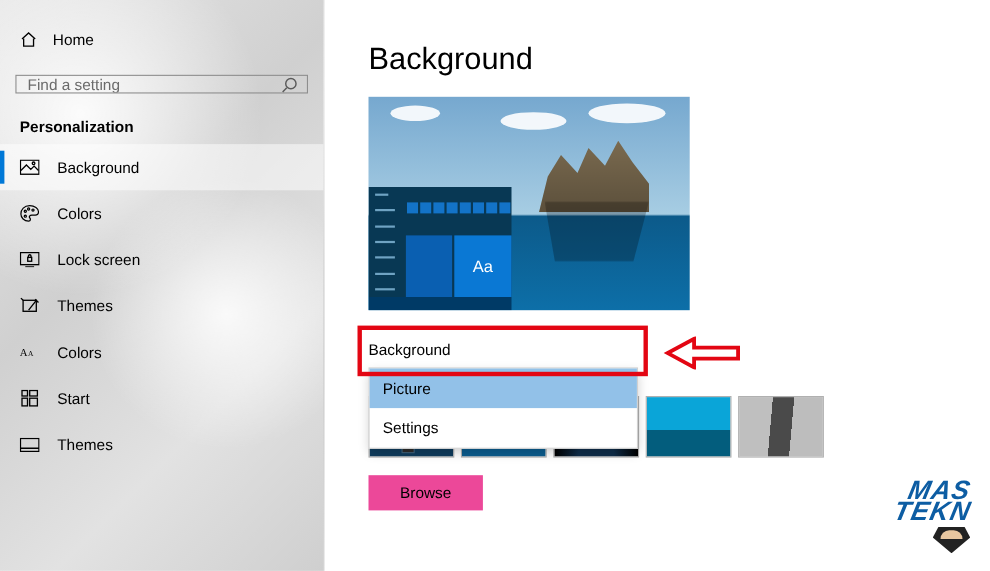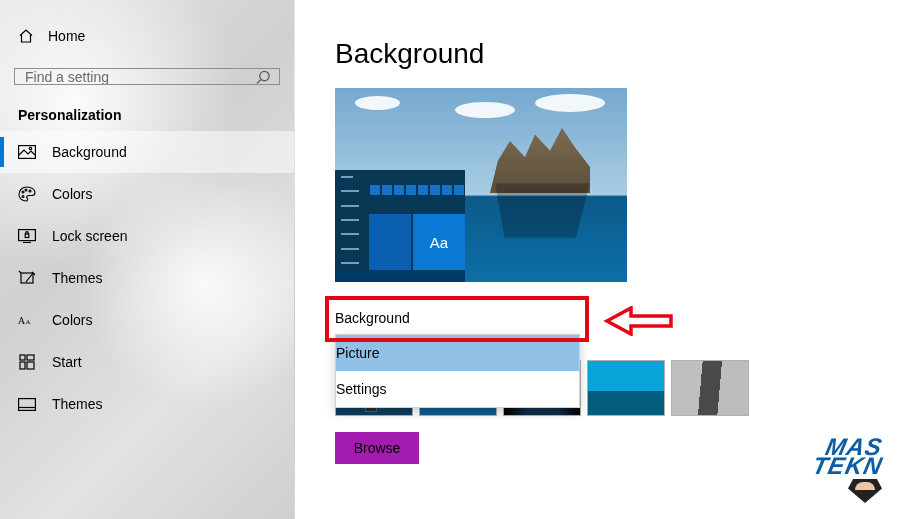--- a/index.html
+++ b/index.html
@@ -80,41 +80,41 @@
   .preview .startpanel .col span:nth-child(1){width:12px;}
   .preview .tile-a { position:absolute; left:34px; bottom:12px; width:42px; height:56px; background:#0a5fb1; }
   .preview .tile-b { position:absolute; left:78px; bottom:12px; width:52px; height:56px; background:#0a78d4; color:#fff; font-size:15px; display:flex; align-items:center; justify-content:center; }
   .preview .tile-c { position:absolute; left:34px; bottom:70px; width:96px; height:30px; }
   .preview .tile-c span{display:inline-block;width:10px;height:10px;background:#1373c7;margin:1px;}
   .section-label { font-size: 14px; margin-top: 28px; }
   .dropdown-open {
     margin-top: 8px; width: 245px; border: 1px solid #d0d0d0; background:#fff;
     box-shadow: 0 4px 10px rgba(0,0,0,0.2); position: relative; z-index: 5;
   }
-  .dd-option { height: 36px; display:flex; align-items:center; font-size:14px; cursor:pointer; }
+  .dd-option { height: 36px; display:flex; align-items:center; padding-left:12px; font-size:14px; cursor:pointer; }
   .dd-option.selected { background:#92c1e8; }
   .highlight-box {
     position:absolute; border:4px solid #e30613; pointer-events:none;
     left: 30px; top: 296px; width: 264px; height: 46px; z-index:6;
   }
   .arrow-cta {
     position:absolute; left: 308px; top: 306px; z-index:6;
   }
   .arrow-cta svg{display:block;}
   .thumbs { display:flex; gap:6px; margin-top: -48px; position:relative; z-index:1; }
   .thumb { width:78px; height:56px; background:#555; border:1px solid #b0b0b0; cursor:pointer; }
   .thumb.t1{ background: linear-gradient(to bottom,#e8c79a 0 40%,#0f3c5d 40% 100%); position:relative;}
   .thumb.t1::after{content:"";position:absolute;left:30px;top:22px;width:10px;height:28px;background:#2b2b2b;box-shadow:0 0 0 1px rgba(255,255,255,0.2);}
   .thumb.t2{ background: linear-gradient(to bottom,#6aa2cc 0 55%,#0b5d8f 55% 100%); position:relative;}
   .thumb.t2::after{content:"";position:absolute;left:34px;top:20px;width:12px;height:12px;background:#fff;}
   .thumb.t3{ background: radial-gradient(ellipse at 50% 100%, #0e2d4a 0 30%, #000 70%);}
   .thumb.t4{ background: linear-gradient(to bottom,#0aa5d8 0 55%,#035d7d 55% 100%);}
   .thumb.t5{ background: linear-gradient(95deg,#bfbfbf 0 38%,#4a4a4a 38% 62%,#bdbdbd 62% 100%);}
   .browse-btn {
-    margin-top: 16px; width: 84px; height: 32px; background:#a21caf; border:none;
+    margin-top: 16px; width: 104px; height: 32px; background:#ec4899; border:none;
     font-size:14px; color:#000; cursor:pointer; text-align:center;
   }
   .watermark {
     position:absolute; right:18px; bottom:16px; text-align:right;
     font-weight:900; font-style:italic; line-height:0.8;
     color:#0d5da3;
   }
   .watermark .l1{font-size:24px; transform:skewX(-12deg); letter-spacing:1px;}
   .watermark .l2{font-size:24px; transform:skewX(-12deg); letter-spacing:1px;}
   .watermark .beard{

